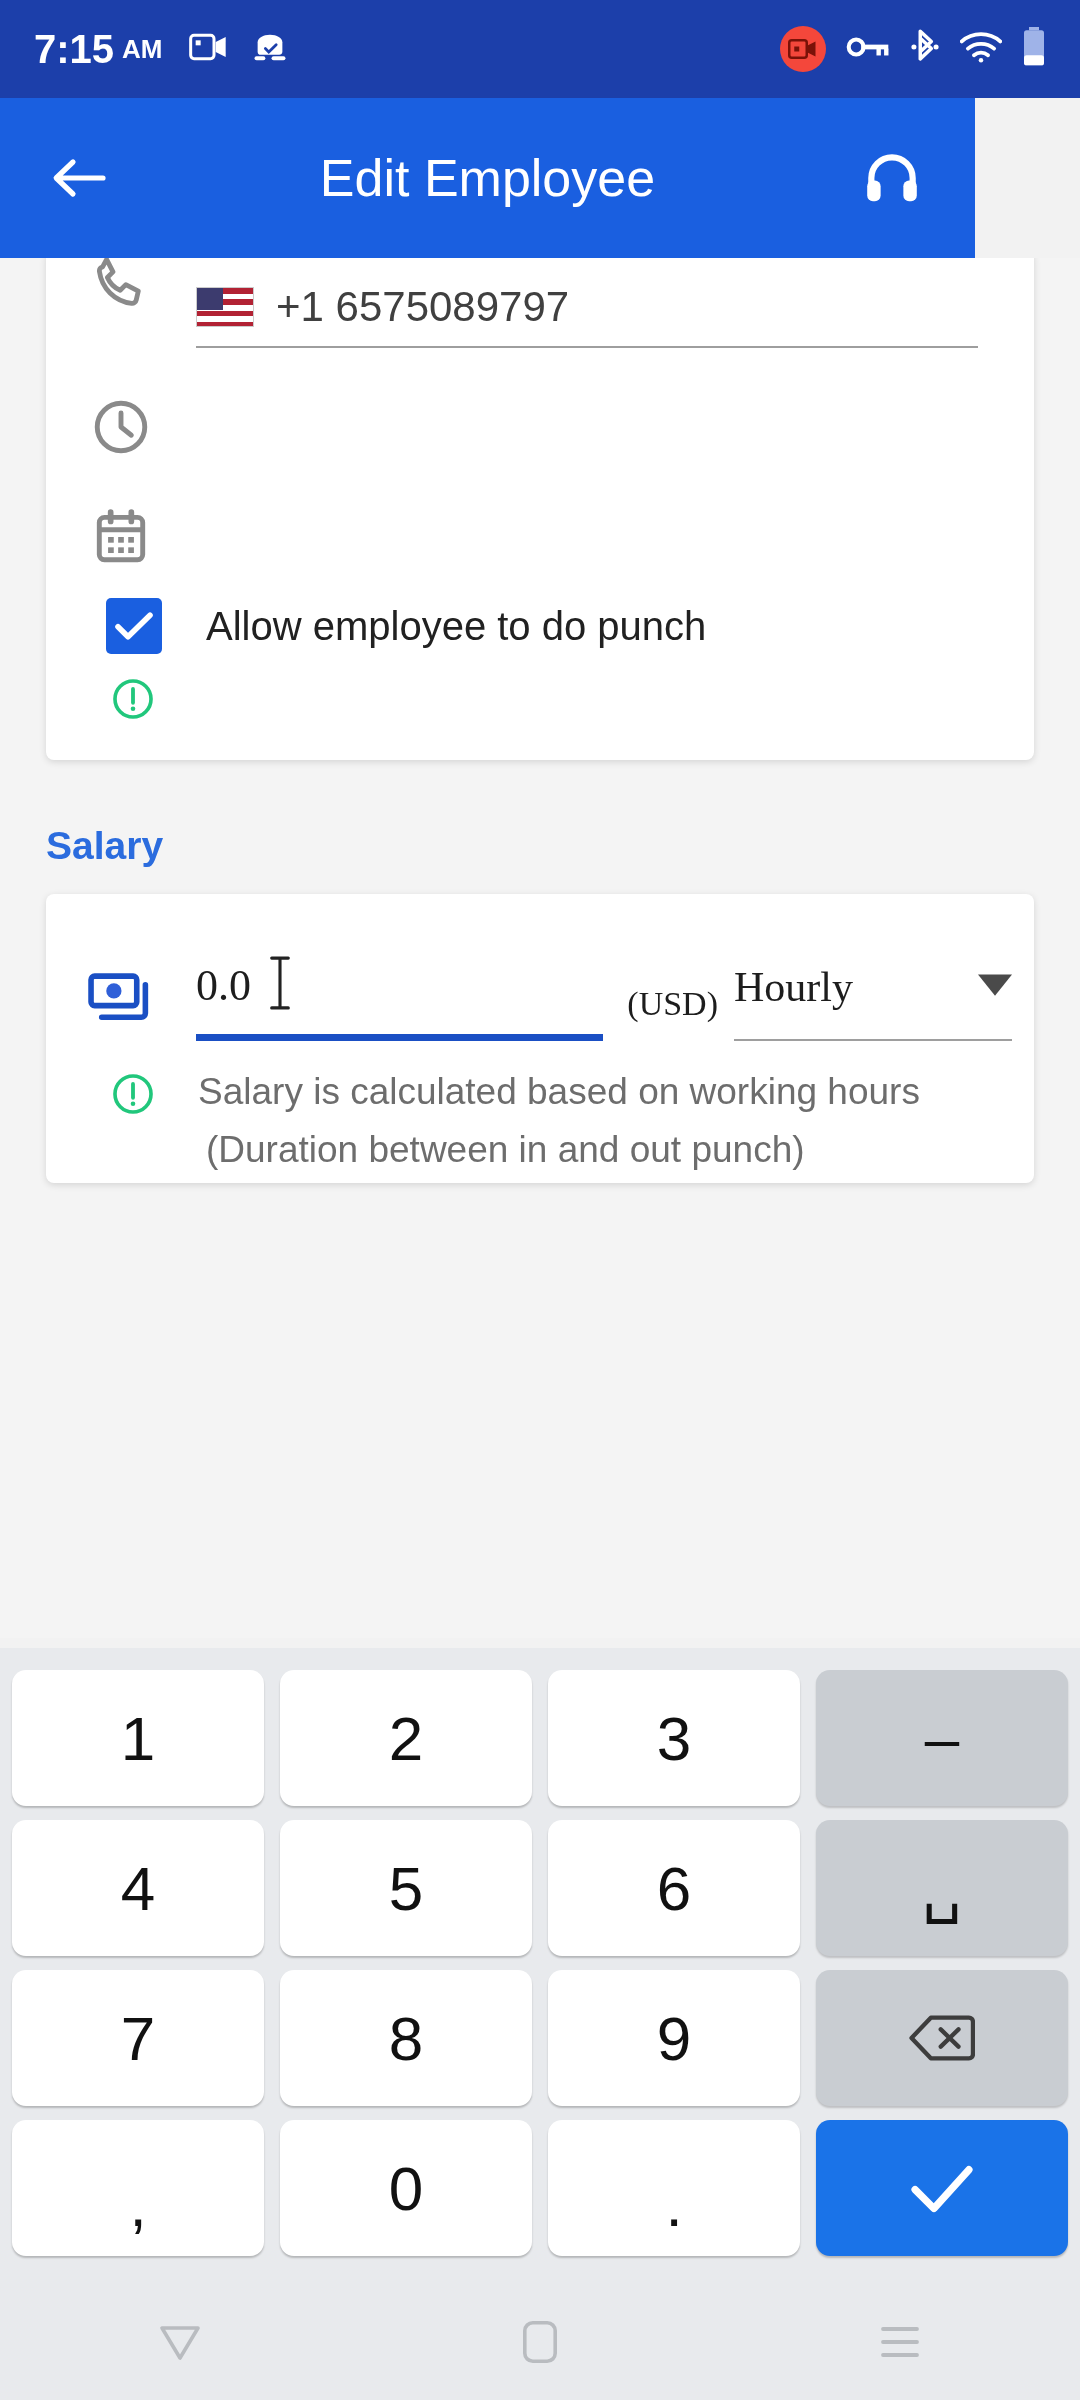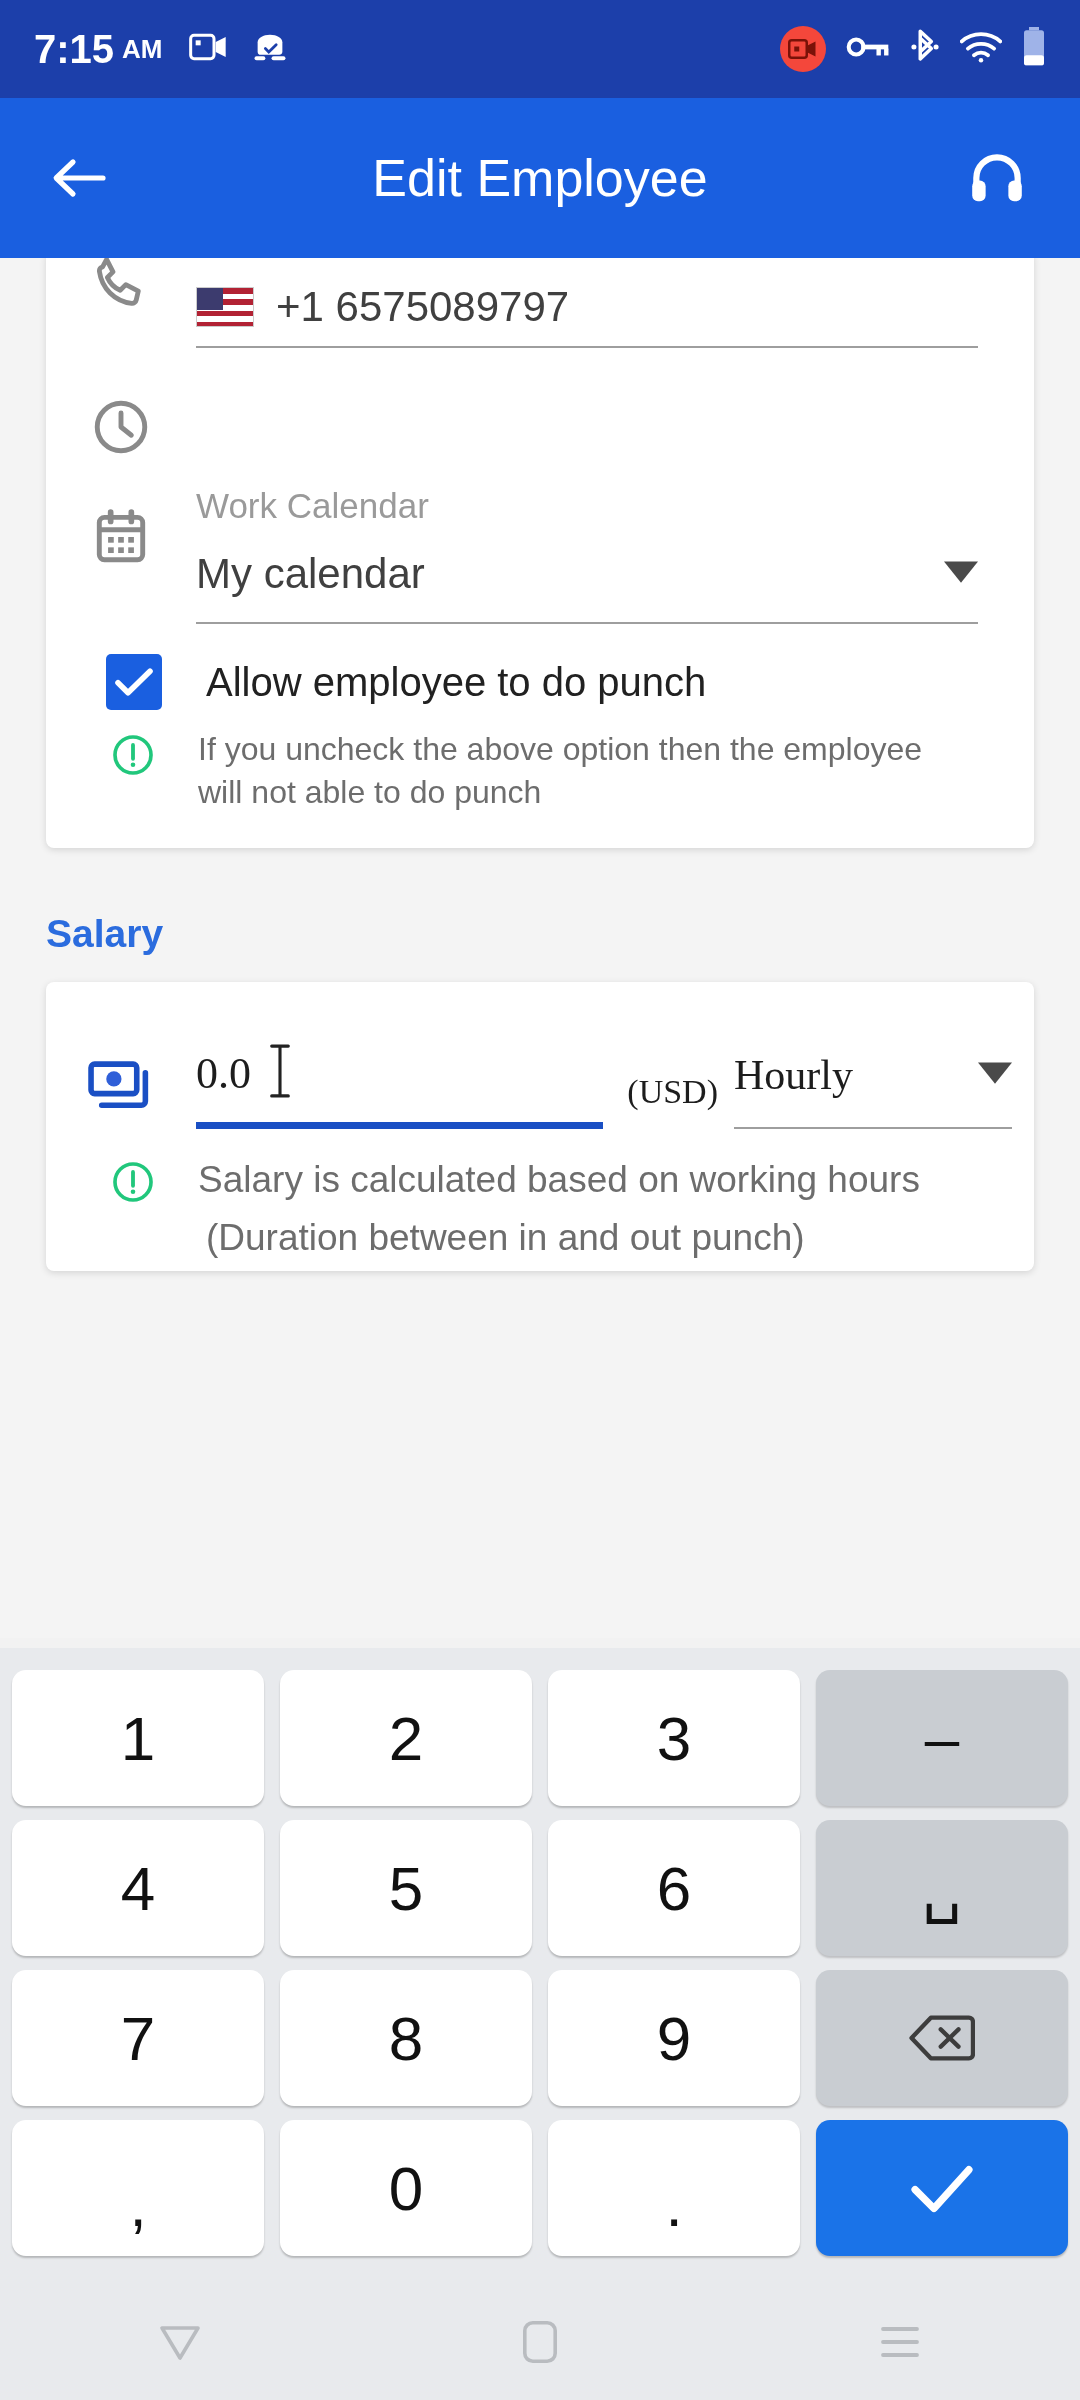--- a/index.html
+++ b/index.html
@@ -20,21 +20,21 @@
   .sb-ampm{ font-size:26px; font-weight:700; margin-left:8px; }
   .sb-left-icons{ display:flex; align-items:center; gap:22px; margin-left:26px; }
   .sb-right{ margin-left:auto; display:flex; align-items:center; gap:20px; }
   .rec-badge{
     width:46px;height:46px;border-radius:50%; background:#f4473b;
     display:flex;align-items:center;justify-content:center;
   }
 
   
   .appbar{
-    position:absolute; top:98px; left:0; width:1080px; height:160px;
+    position:absolute; top:98px; left:0; width:975px; height:160px;
     background:#1a5fe0; display:flex; align-items:center; padding:0 44px;
   }
   .appbar-title{
     position:absolute; left:0; right:0; text-align:center;
     color:#fff; font-size:52px; font-weight:400; pointer-events:none;
   }
   .back-btn{ width:70px;height:70px; display:flex;align-items:center;justify-content:center; z-index:2;}
   .support-btn{ margin-left:auto; width:78px;height:78px; display:flex;align-items:center;justify-content:center; z-index:2;}
 
   
@@ -252,52 +252,39 @@
             <g fill="#8a8a8a">
                 <rect x="7" y="12" width="2.2" height="2.2"></rect>
                 <rect x="10.9" y="12" width="2.2" height="2.2"></rect>
                 <rect x="14.8" y="12" width="2.2" height="2.2"></rect>
                 <rect x="7" y="16" width="2.2" height="2.2"></rect>
                 <rect x="10.9" y="16" width="2.2" height="2.2"></rect>
                 <rect x="14.8" y="16" width="2.2" height="2.2"></rect>
               </g>
           </svg>
         </div>
-        <div class="field-main">
-          <div class="field-label">Work Calendar</div>
-          <div class="field-value-row">
-            <span class="field-value">My calendar</span>
-            <span class="dropdown-arrow">
-              <svg width="34" height="22" viewBox="0 0 16 10">
-                  <path d="M0 0h16L8 10z" fill="#4a4a4a"></path>
-                </svg>
-            </span>
-          </div>
-          <div class="field-underline"></div>
-        </div>
       </div>
 
       <div class="check-row">
         <span class="checkbox">
           <svg width="40" height="32" viewBox="0 0 20 16">
             <path d="M2 8.4l5 5L18 2.6" stroke="#fff" stroke-width="2.8" fill="none" stroke-linecap="round" stroke-linejoin="round"></path>
           </svg>
         </span>
         <span class="check-label">Allow employee to do punch</span>
       </div>
 
       <div class="note-row">
         <span class="note-icon">
           <svg width="46" height="46" viewBox="0 0 24 24">
             <circle cx="12" cy="12" r="9.4" fill="none" stroke="#21c77c" stroke-width="1.9"></circle>
             <path d="M12 6.8v7.2" stroke="#21c77c" stroke-width="2" stroke-linecap="round"></path>
             <circle cx="12" cy="17.1" r="1.2" fill="#21c77c"></circle>
           </svg>
         </span>
-        <span class="note-text">If you uncheck the above option then the employee will not able to do punch</span>
       </div>
     </div>
 
     <div class="section-title">Salary</div>
 
     <div class="card">
       <div class="salary-row">
         <div class="salary-icon">
           <svg width="66" height="56" viewBox="0 0 26 22">
             <rect x="1.2" y="2" width="18" height="11.6" rx="1.4" fill="none" stroke="#1a4fc4" stroke-width="2.2"></rect>

